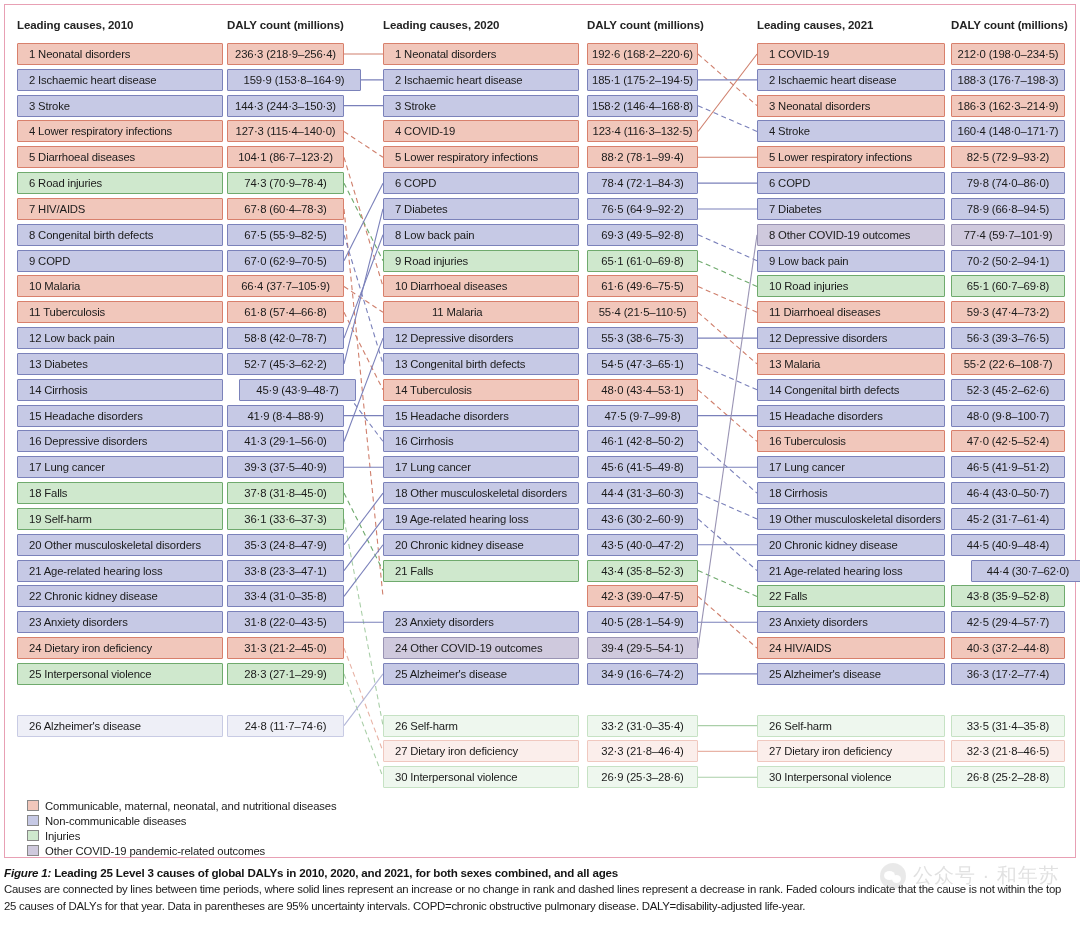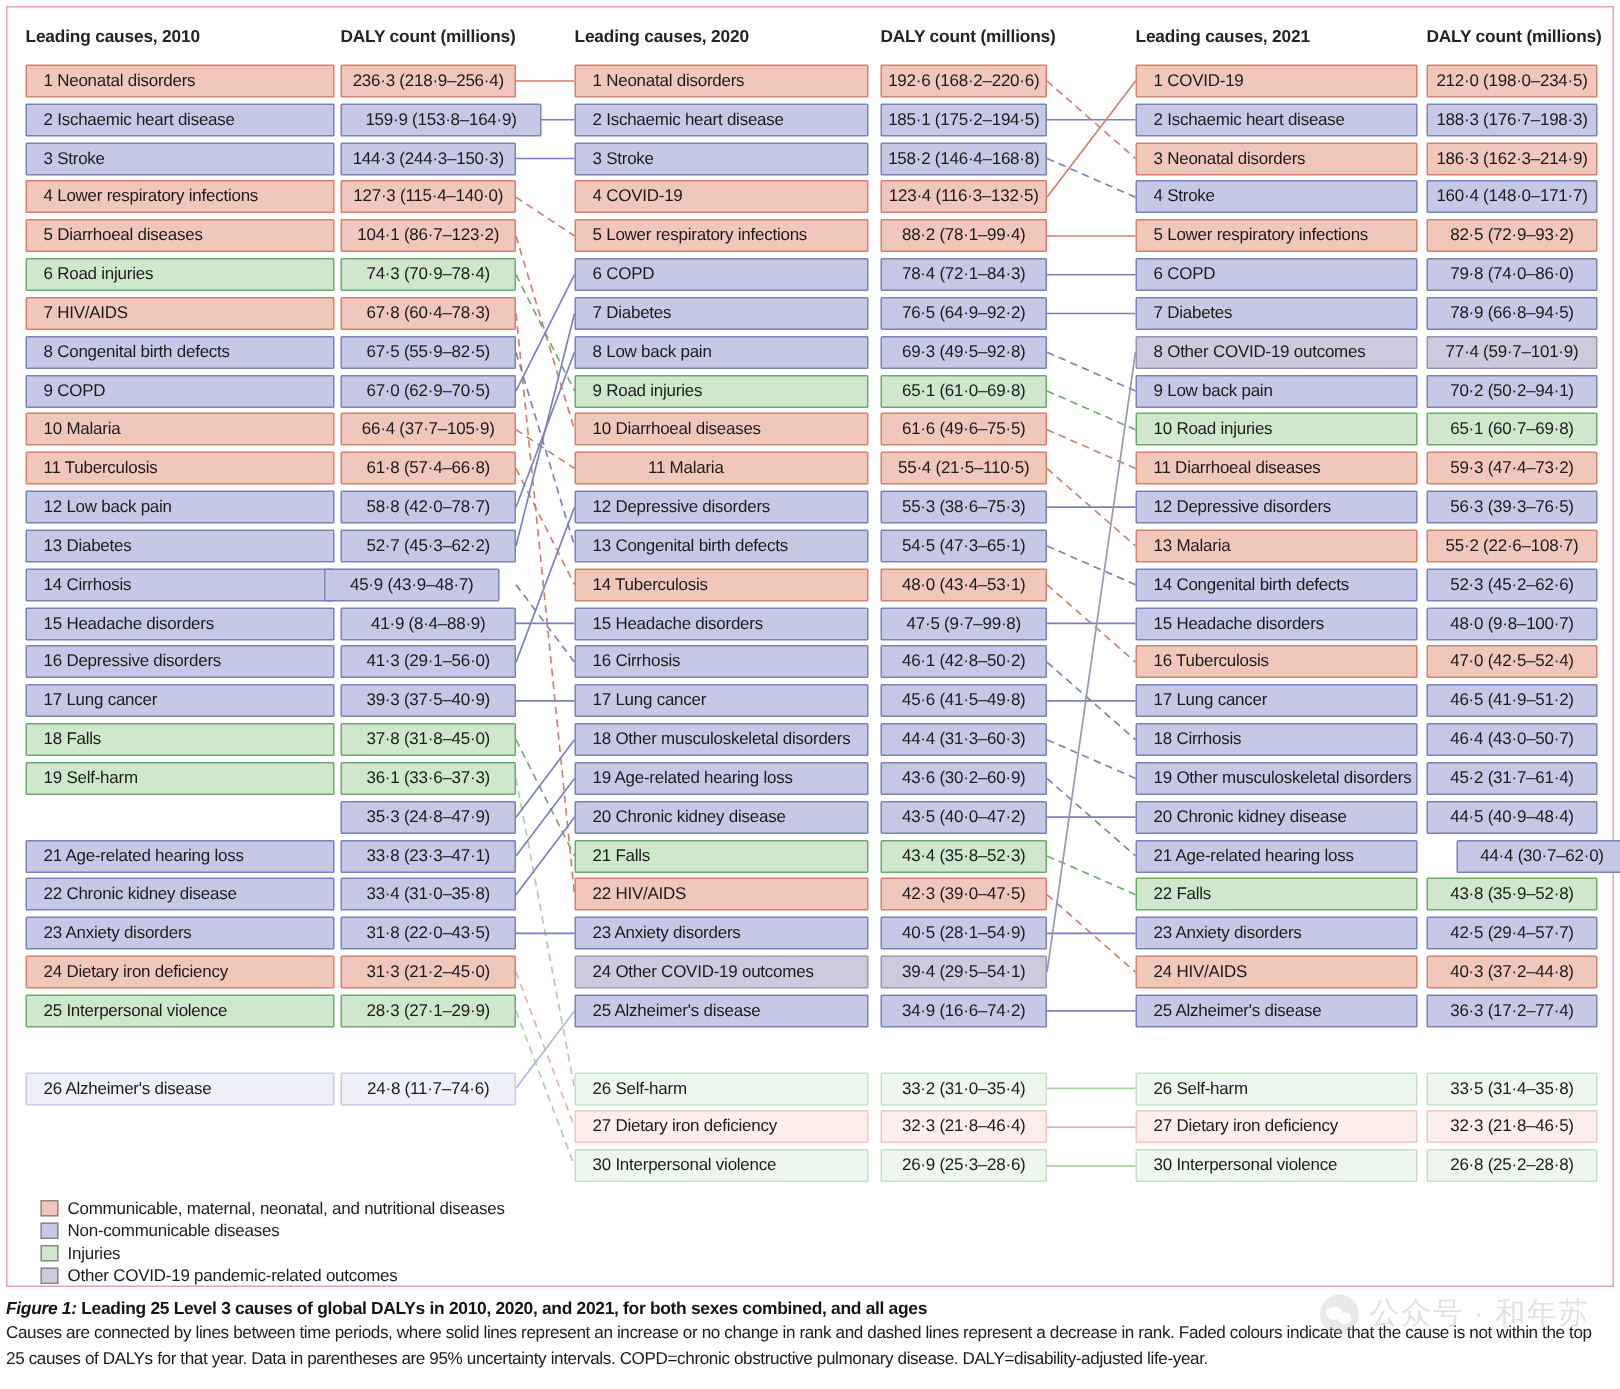--- a/index.html
+++ b/index.html
@@ -245,21 +245,21 @@
         <div class="row" style="top: 322.13px; left: 0px; width: 1072px;">
           <div class="cell cell-name cat-ncd" style="left: 12px; width: 206px;">12 Low back pain</div>
           <div class="cell cell-val cat-ncd" style="left: 222px; width: 117px;">58·8 (42·0–78·7)</div>
         </div>
         <div class="row" style="top: 347.96px; left: 0px; width: 1072px;">
           <div class="cell cell-name cat-ncd" style="left: 12px; width: 206px;">13 Diabetes</div>
           <div class="cell cell-val cat-ncd" style="left: 222px; width: 117px;">52·7 (45·3–62·2)</div>
         </div>
         <div class="row" style="top: 373.79px; left: 0px; width: 1072px;">
           <div class="cell cell-name cat-ncd" style="left: 12px; width: 206px;">14 Cirrhosis</div>
-          <div class="cell cell-val cat-ncd" style="left: 211px; width: 117px;">45·9 (43·9–48·7)</div>
+          <div class="cell cell-val cat-ncd" style="left: 234px; width: 117px;">45·9 (43·9–48·7)</div>
         </div>
         <div class="row" style="top: 399.62px; left: 0px; width: 1072px;">
           <div class="cell cell-name cat-ncd" style="left: 12px; width: 206px;">15 Headache disorders</div>
           <div class="cell cell-val cat-ncd" style="left: 222px; width: 117px;">41·9 (8·4–88·9)</div>
         </div>
         <div class="row" style="top: 425.45px; left: 0px; width: 1072px;">
           <div class="cell cell-name cat-ncd" style="left: 12px; width: 206px;">16 Depressive disorders</div>
           <div class="cell cell-val cat-ncd" style="left: 222px; width: 117px;">41·3 (29·1–56·0)</div>
         </div>
         <div class="row" style="top: 451.28px; left: 0px; width: 1072px;">
@@ -268,20 +268,21 @@
         </div>
         <div class="row" style="top: 477.11px; left: 0px; width: 1072px;">
           <div class="cell cell-name cat-inj" style="left: 12px; width: 206px;">18 Falls</div>
           <div class="cell cell-val cat-inj" style="left: 222px; width: 117px;">37·8 (31·8–45·0)</div>
         </div>
         <div class="row" style="top: 502.94px; left: 0px; width: 1072px;">
           <div class="cell cell-name cat-inj" style="left: 12px; width: 206px;">19 Self-harm</div>
           <div class="cell cell-val cat-inj" style="left: 222px; width: 117px;">36·1 (33·6–37·3)</div>
         </div>
         <div class="row" style="top: 528.77px; left: 0px; width: 1072px;">
+          <div class="cell cell-name cat-ncd" style="left: 12px; width: 206px;">20 Other musculoskeletal disorders</div>
           <div class="cell cell-val cat-ncd" style="left: 222px; width: 117px;">35·3 (24·8–47·9)</div>
         </div>
         <div class="row" style="top: 554.6px; left: 0px; width: 1072px;">
           <div class="cell cell-name cat-ncd" style="left: 12px; width: 206px;">21 Age-related hearing loss</div>
           <div class="cell cell-val cat-ncd" style="left: 222px; width: 117px;">33·8 (23·3–47·1)</div>
         </div>
         <div class="row" style="top: 580.43px; left: 0px; width: 1072px;">
           <div class="cell cell-name cat-ncd" style="left: 12px; width: 206px;">22 Chronic kidney disease</div>
           <div class="cell cell-val cat-ncd" style="left: 222px; width: 117px;">33·4 (31·0–35·8)</div>
         </div>
@@ -383,21 +384,20 @@
         </div>
         <div class="row" style="top: 528.77px; left: 0px; width: 1072px;">
           <div class="cell cell-name cat-ncd" style="left: 378px; width: 196px;">20 Chronic kidney disease</div>
           <div class="cell cell-val cat-ncd" style="left: 582px; width: 111px;">43·5 (40·0–47·2)</div>
         </div>
         <div class="row" style="top: 554.6px; left: 0px; width: 1072px;">
           <div class="cell cell-name cat-inj" style="left: 378px; width: 196px;">21 Falls</div>
           <div class="cell cell-val cat-inj" style="left: 582px; width: 111px;">43·4 (35·8–52·3)</div>
         </div>
         <div class="row" style="top: 580.43px; left: 0px; width: 1072px;">
-          <div class="cell cell-name cat-cmnn" style="left: 378px; width: 196px;">22 HIV/AIDS</div>
           <div class="cell cell-val cat-cmnn" style="left: 582px; width: 111px;">42·3 (39·0–47·5)</div>
         </div>
         <div class="row" style="top: 606.26px; left: 0px; width: 1072px;">
           <div class="cell cell-name cat-ncd" style="left: 378px; width: 196px;">23 Anxiety disorders</div>
           <div class="cell cell-val cat-ncd" style="left: 582px; width: 111px;">40·5 (28·1–54·9)</div>
         </div>
         <div class="row" style="top: 632.09px; left: 0px; width: 1072px;">
           <div class="cell cell-name cat-covidoth" style="left: 378px; width: 196px;">24 Other COVID-19 outcomes</div>
           <div class="cell cell-val cat-covidoth" style="left: 582px; width: 111px;">39·4 (29·5–54·1)</div>
         </div>

